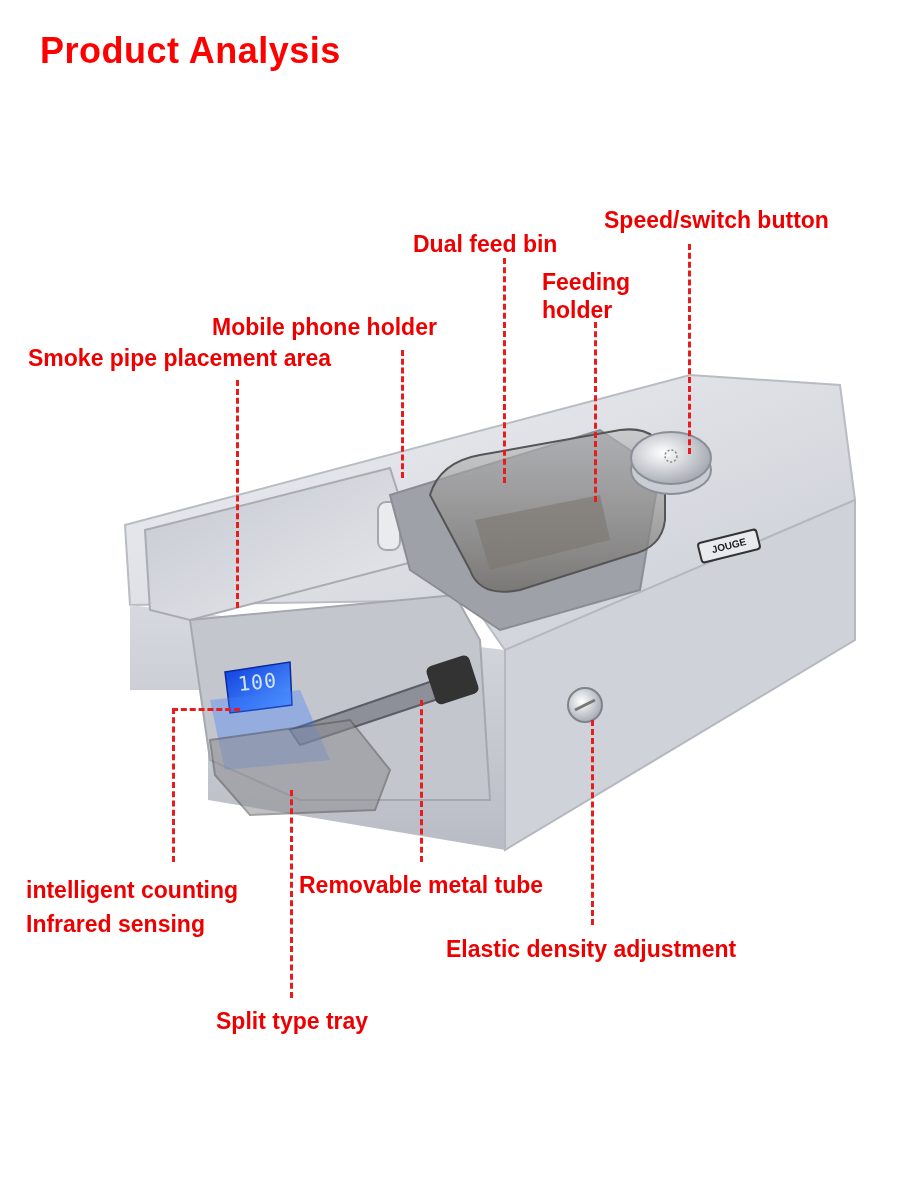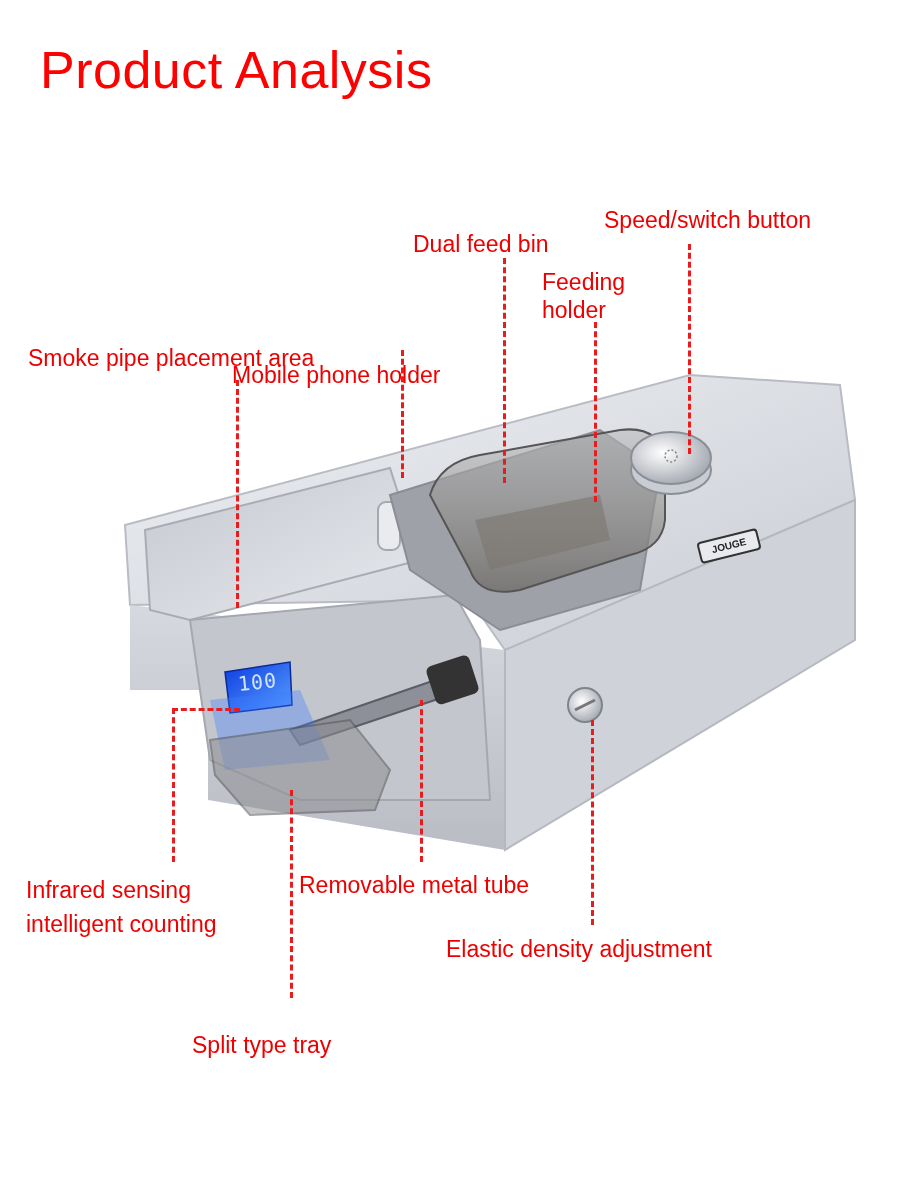--- a/index.html
+++ b/index.html
@@ -1,18 +1,18 @@
 <!DOCTYPE html>
 <html><head>
 <meta charset="utf-8">
 <style>
   html, body { margin:0; padding:0; background:#ffffff; }
   body { width:900px; height:1200px; position:relative; overflow:hidden; font-family:"Liberation Sans", sans-serif; }
-  .title { position:absolute; left:40px; top:40px; font-size:52px; font-weight:400; color:#ff0000; letter-spacing:0.5px; font-family:"Liberation Sans", sans-serif; }
-  .label { position:absolute; color:#ee0000; font-weight:400; font-size:23px; line-height:28px; white-space:nowrap; font-family:"Liberation Sans", sans-serif; }
+  .title { position:absolute; left:40px; top:30px; font-size:36px; font-weight:700; color:#ff0000; letter-spacing:0.5px; font-family:"Liberation Sans", sans-serif; }
+  .label { position:absolute; color:#ee0000; font-weight:700; font-size:23px; line-height:28px; white-space:nowrap; font-family:"Liberation Sans", sans-serif; }
   .label.c { text-align:left; }
   .vline { position:absolute; width:0; border-left:3px dashed #e81c1c; }
   .hline { position:absolute; height:0; border-top:3px dashed #e81c1c; }
   svg.device { position:absolute; left:0; top:0; }
   .jouge { position:absolute; left:698px; top:535px; width:58px; height:18px; border:2px solid #333; border-radius:4px; font-size:10px; font-weight:700; color:#222; text-align:center; line-height:18px; transform:rotate(-14deg); background:#e8eaee; font-family:"Liberation Sans", sans-serif; }
   .counter { position:absolute; left:238px; top:670px; font-family:"DejaVu Sans Mono", monospace; font-size:20px; color:#cfe4ff; letter-spacing:1px; transform:rotate(-6deg); }
 </style>
 </head>
 <body>
 
@@ -86,33 +86,33 @@
 
 <div class="label" style="left:413px; top:230px;">Dual feed bin</div>
 <div class="vline" style="left:503px; top:258px; height:225px;"></div>
 
 <div class="label c" style="left:542px; top:268px; width:104px;">
   <div>Feeding</div>
   <div>holder</div>
 </div>
 <div class="vline" style="left:594px; top:322px; height:180px;"></div>
 
-<div class="label" style="left:232px; top:313px;margin-top:48px;">Mobile phone holder</div>
+<div class="label" style="left:212px; top:313px;">Mobile phone holder</div>
 <div class="vline" style="left:401px; top:350px; height:128px;"></div>
 
 <div class="label" style="left:28px; top:344px;">Smoke pipe placement area</div>
 <div class="vline" style="left:236px; top:380px; height:228px;"></div>
 
 <div class="hline" style="left:172px; top:708px; width:68px;"></div>
 <div class="vline" style="left:172px; top:708px; height:154px;"></div>
 <div class="label" style="left:26px; top:873px; line-height:34px;">
+  <div>intelligent counting</div>
   <div>Infrared sensing</div>
-  <div>intelligent counting</div>
 </div>
 
 <div class="vline" style="left:420px; top:700px; height:162px;"></div>
 <div class="label" style="left:299px; top:871px;text-align:center;">Removable metal tube</div>
 
 <div class="vline" style="left:591px; top:720px; height:205px;"></div>
 <div class="label" style="left:446px; top:935px;">Elastic density adjustment</div>
 
 <div class="vline" style="left:290px; top:790px; height:208px;"></div>
-<div class="label" style="left:192px; top:1007px;margin-top:24px;">Split type tray</div>
+<div class="label" style="left:216px; top:1007px;">Split type tray</div>
 
 </body></html>

